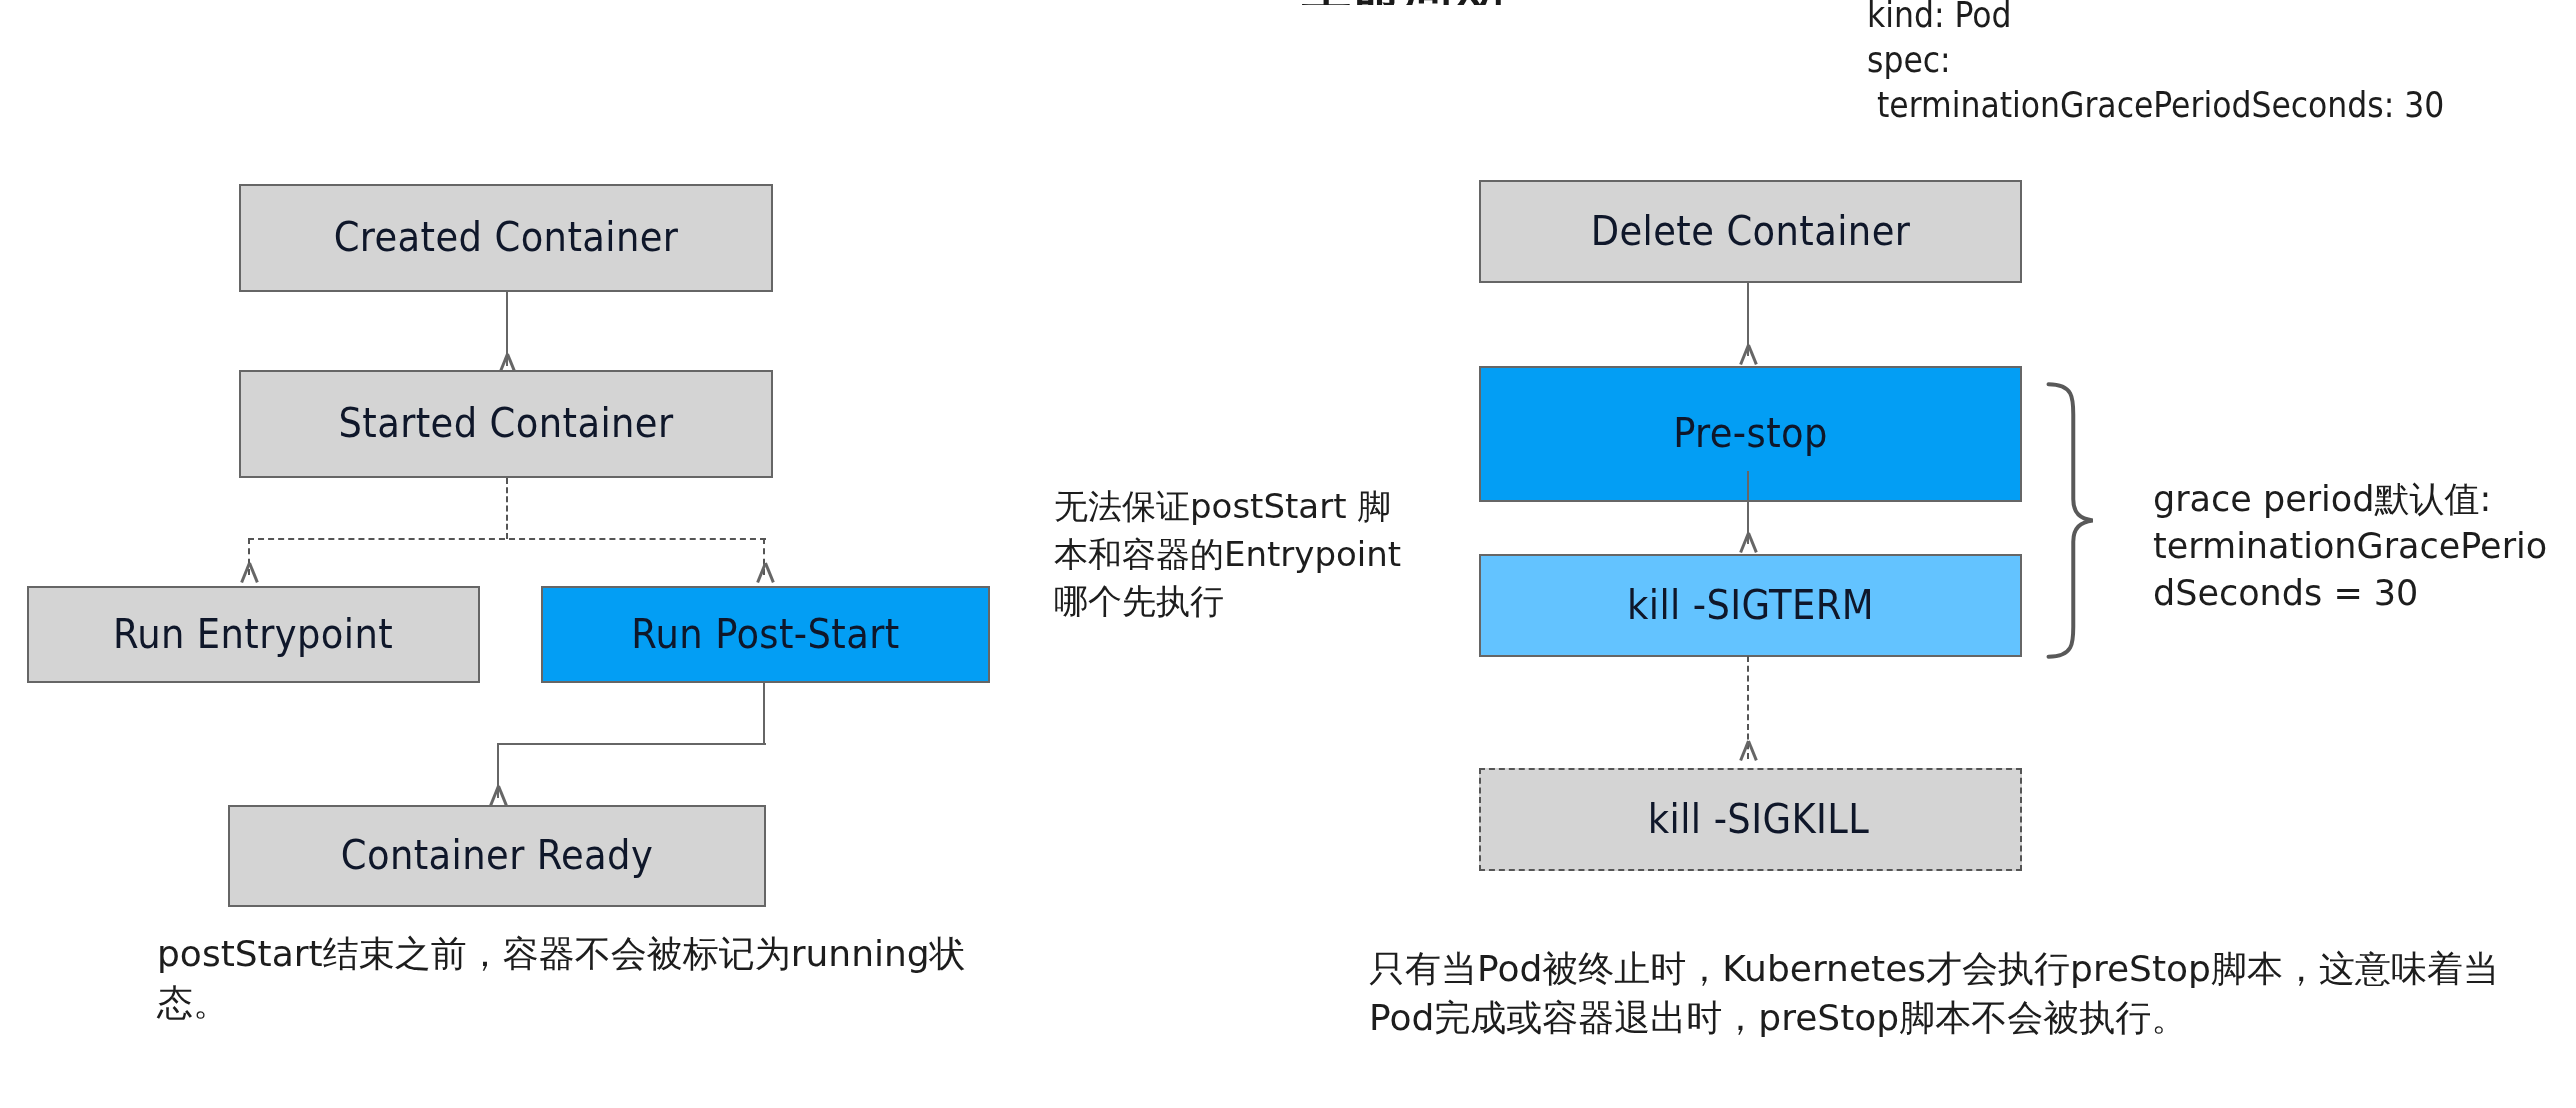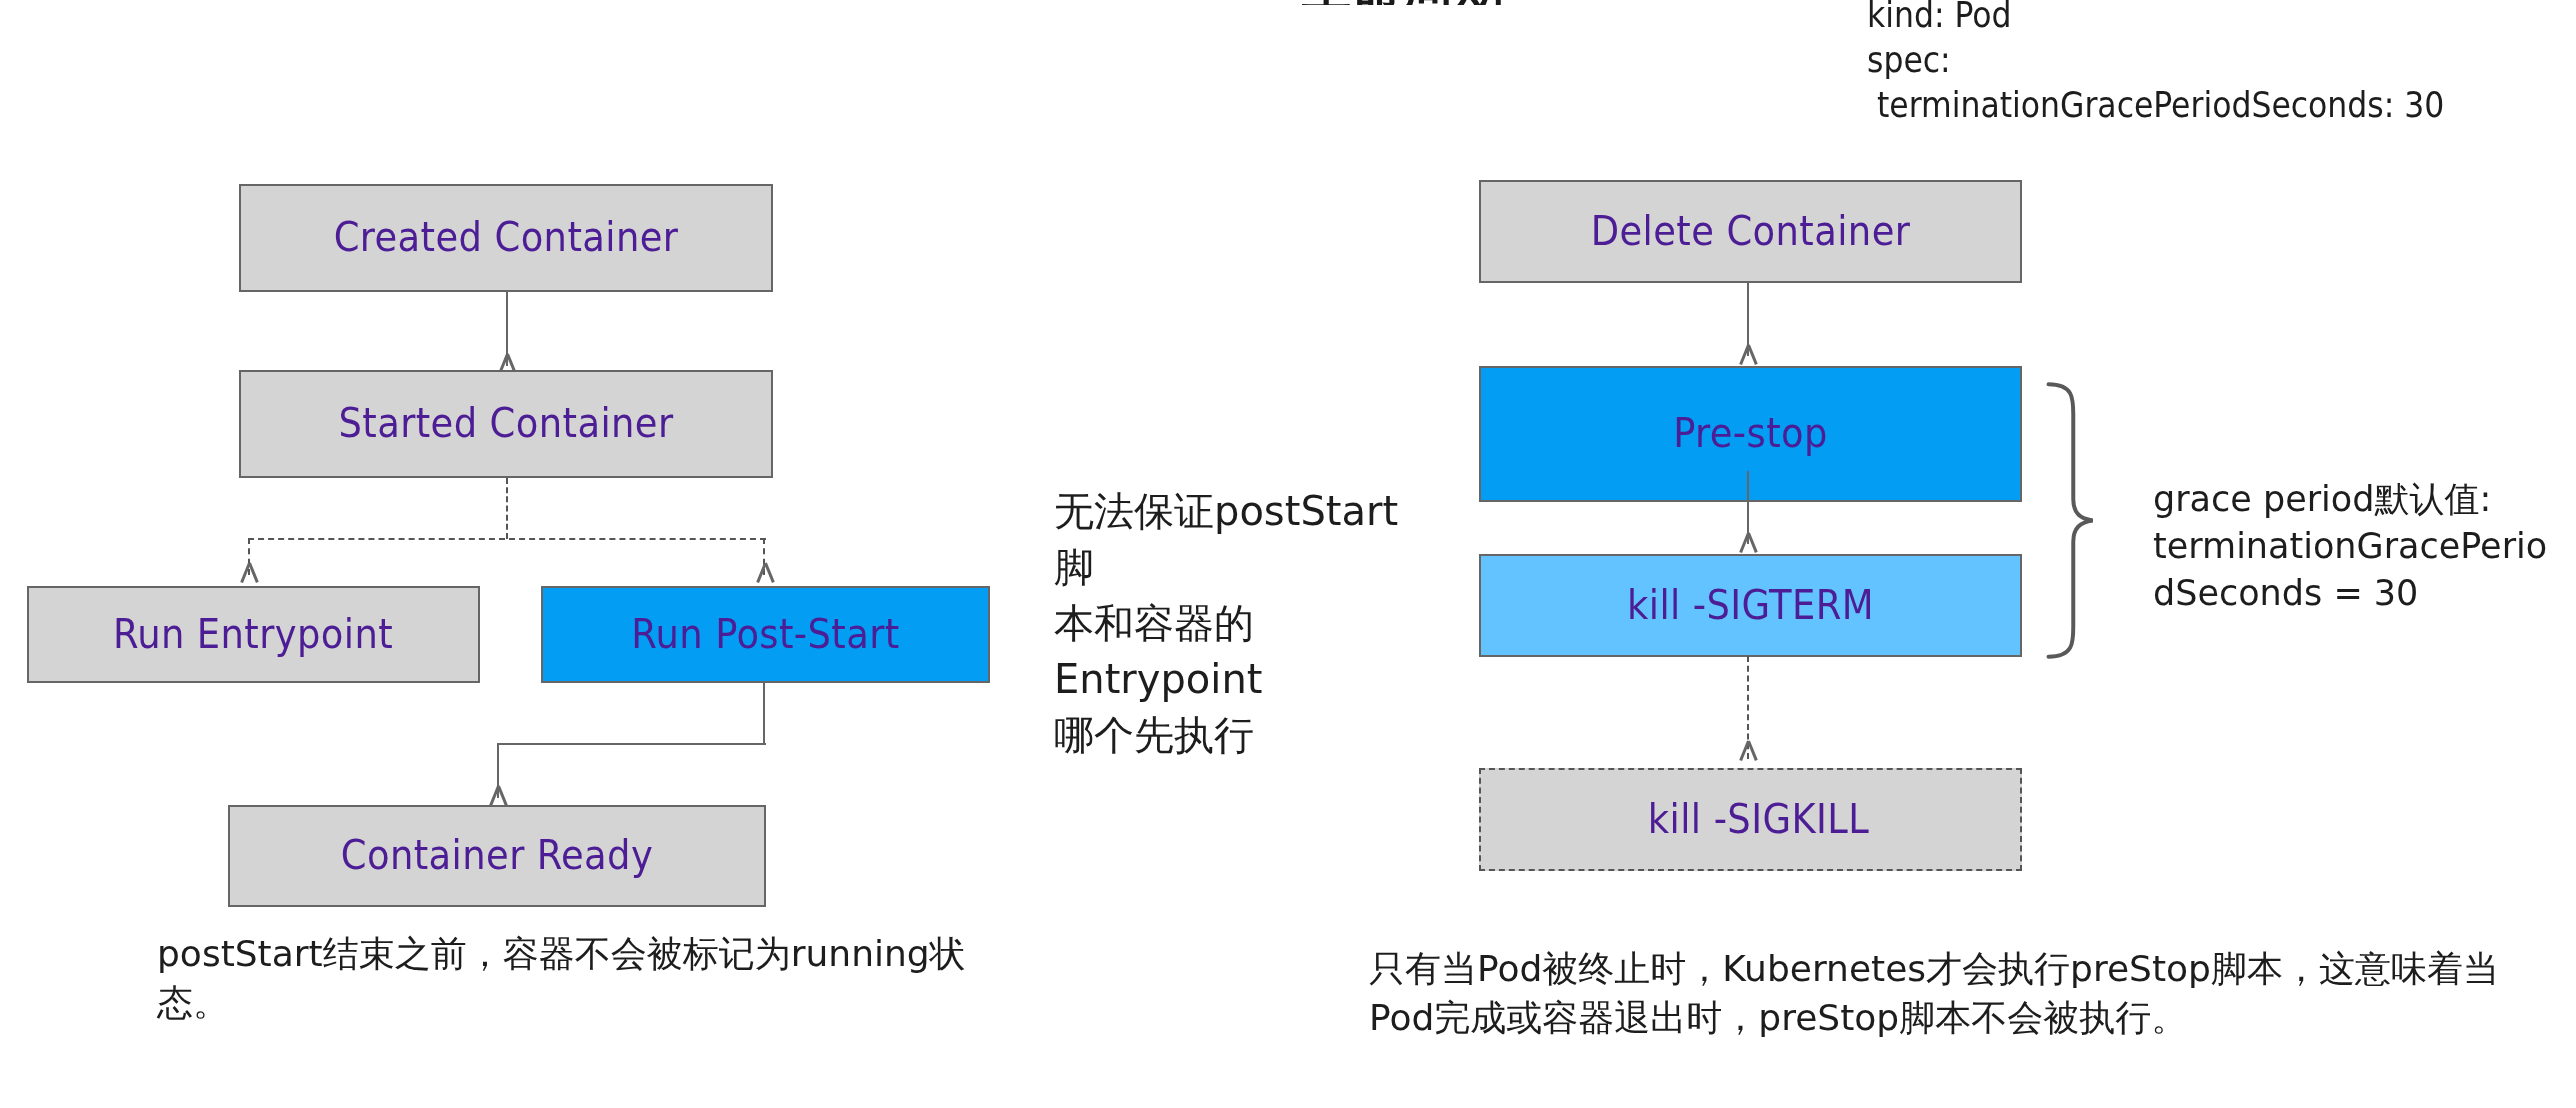--- a/index.html
+++ b/index.html
@@ -22,21 +22,21 @@
   
   .node {
     position: absolute;
     box-sizing: border-box;
     display: flex;
     align-items: center;
     justify-content: center;
     text-align: center;
     border: 2.7px solid #666666;
     background: #d4d4d4;
-    color: #4c1d95;
+    color: #0f172a;
     font-family: "DejaVu Sans Condensed", "Liberation Sans Narrow", "Liberation Sans", sans-serif;
     font-size: 41px;
     letter-spacing: 0.4px;
     line-height: 1.1;
     white-space: nowrap;
   }
   .node.blue {
     background: #039ef4;
     border-color: #666666;
   }
@@ -100,21 +100,21 @@
     font-family: "DejaVu Sans", "Liberation Sans", sans-serif;
     white-space: pre-wrap;
     line-height: 1.42;
   }
   .code-block {
     font-size: 35px;
     line-height: 1.28;
     font-family: "DejaVu Sans Condensed", "Liberation Sans Narrow", "Liberation Sans", sans-serif;
   }
   .note {
-    font-size: 40px;
+    font-size: 34px;
     line-height: 1.40;
   }
   .caption {
     font-size: 36px;
     line-height: 1.36;
   }
   .brace-label {
     font-size: 35px;
     line-height: 1.34;
   }

